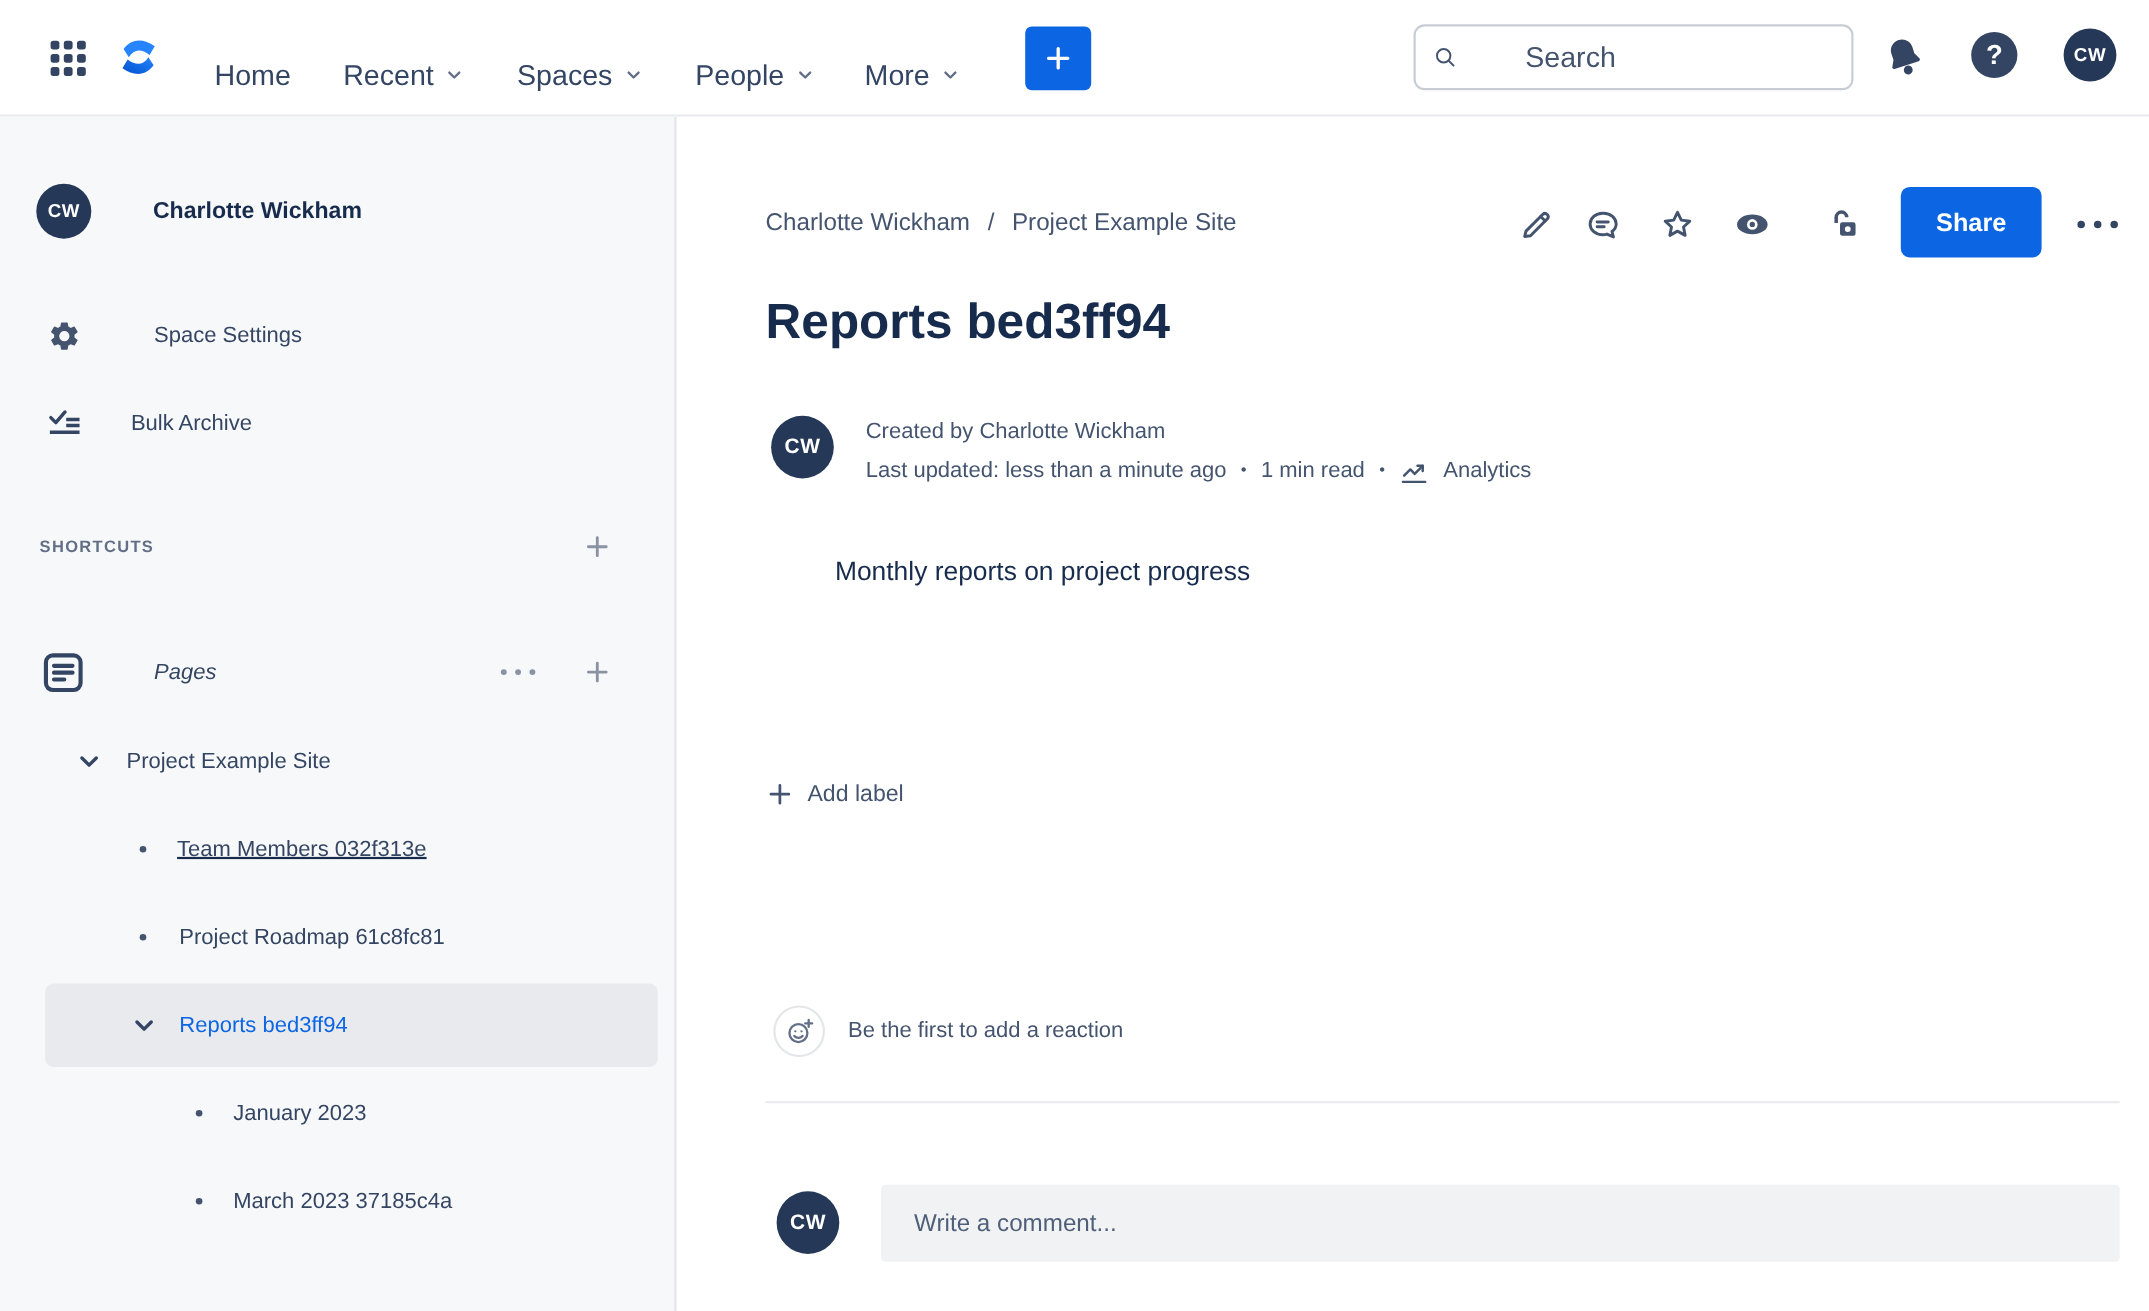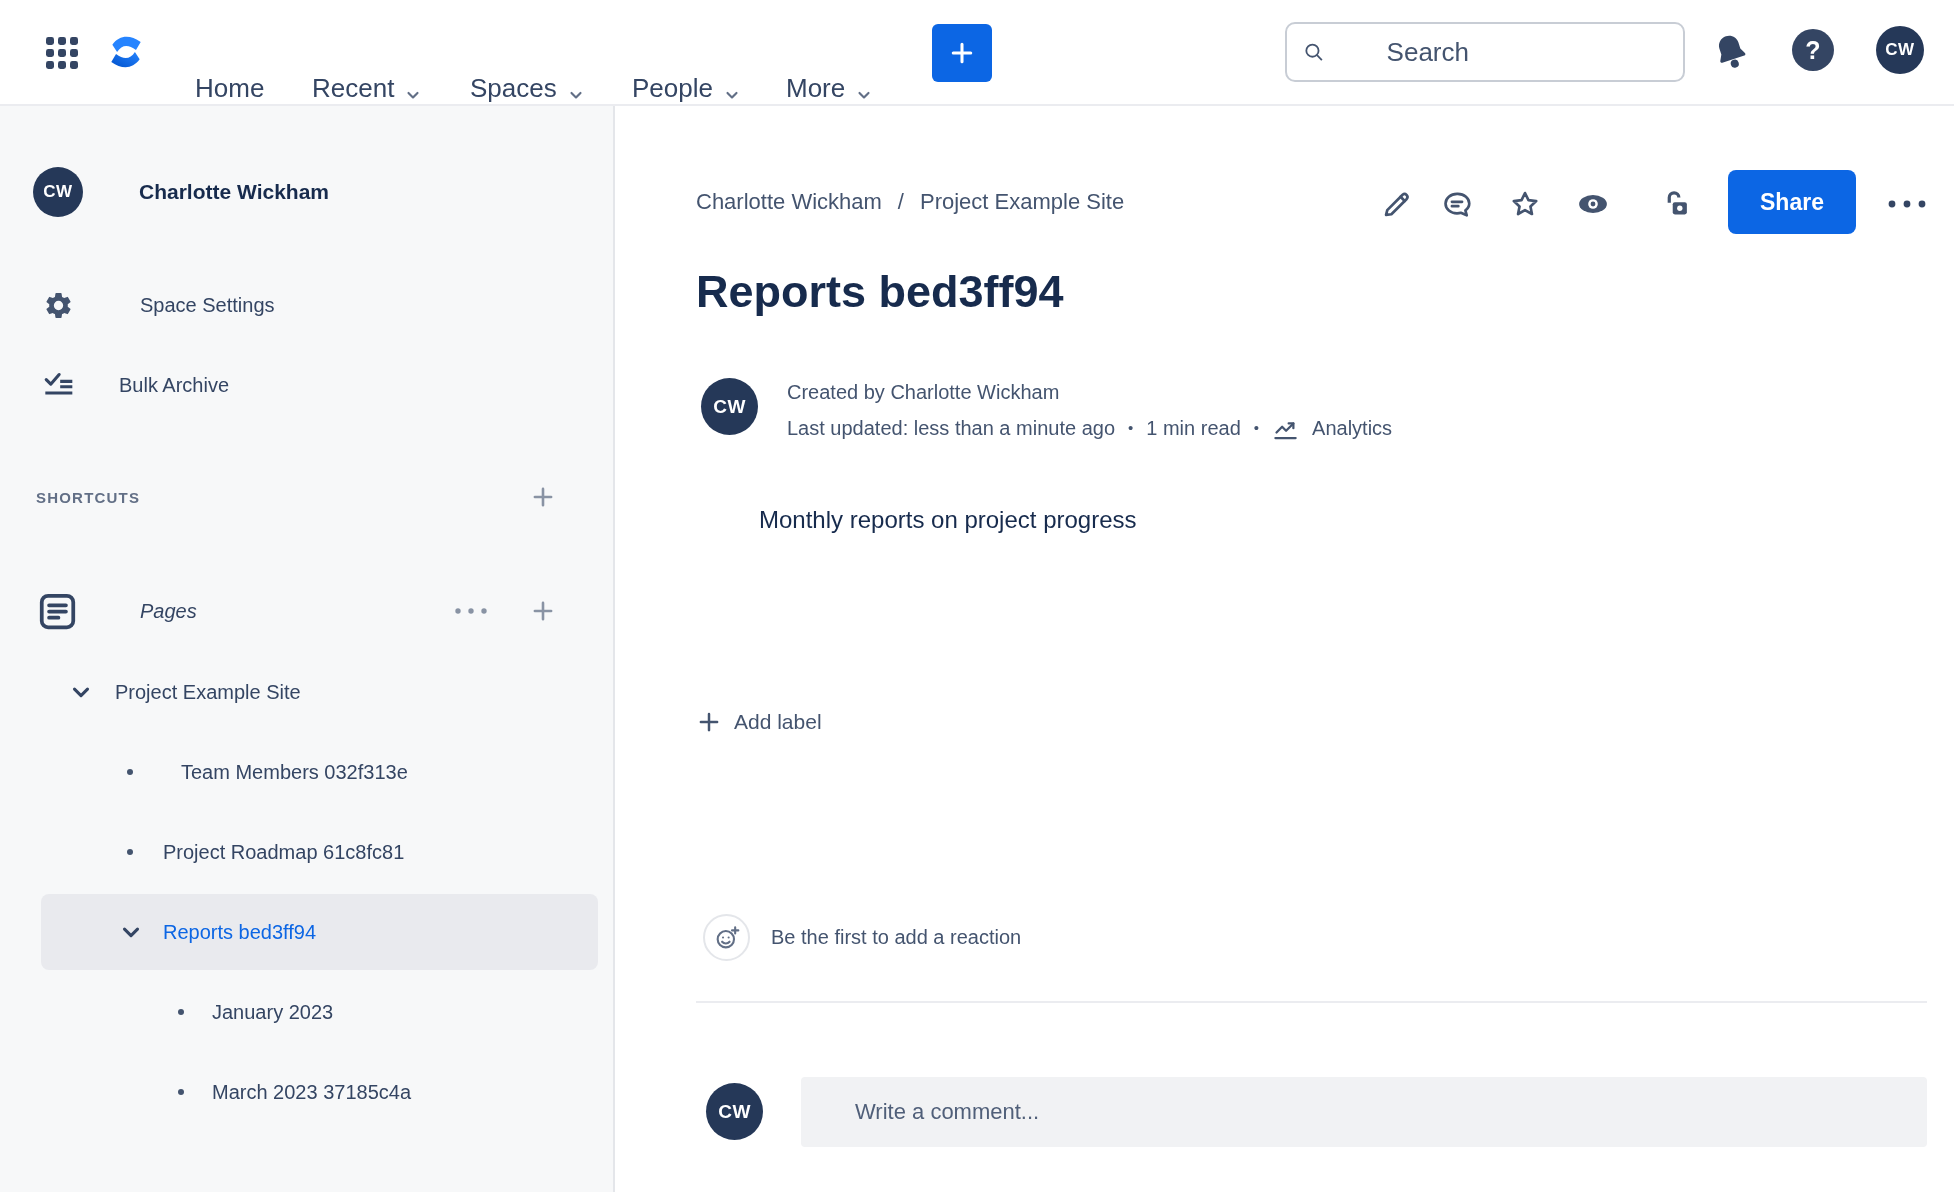--- a/index.html
+++ b/index.html
@@ -7,21 +7,21 @@
   body {
     font-family:"Liberation Sans", sans-serif;
     background:#ffffff; color:#172B4D;
     position:relative; overflow:hidden;
   }
   .abs { position:absolute; }
 
   
   .topnav { position:absolute; left:0; top:0; width:1954px; height:106px;
             background:#fff; border-bottom:2px solid #EBECF0; z-index:5; }
-  .navitem { position:absolute; top:0; height:104px; display:flex; align-items:flex-end;
+  .navitem { position:absolute; top:16px; height:104px; display:flex; align-items:center;
              gap:10px; font-size:26px; font-weight:500; color:#344563; cursor:pointer; }
   .iconbtn { display:flex; align-items:center; justify-content:center; cursor:pointer; }
   .create-btn { position:absolute; left:932px; top:24px; width:60px; height:58px;
                 background:#0C66E4; border:none; border-radius:6px;
                 display:flex; align-items:center; justify-content:center; cursor:pointer; }
   .searchbox { position:absolute; left:1285px; top:22px; width:400px; height:60px;
                border:2px solid #C8CDD5; border-radius:10px; background:#fff;
                display:flex; align-items:center; padding:0 16px; gap:14px; }
   .searchbox input { border:none; outline:none; font-size:26px; color:#344563;
                      width:100%; font-family:"Liberation Sans",sans-serif; background:transparent;margin-left:48px; }
@@ -69,21 +69,21 @@
   .reaction-circle { position:absolute; left:86px; top:808px; width:47px; height:47px;
                      border:2px solid #E4E6EA; border-radius:50%; background:#fff;
                      display:flex; align-items:center; justify-content:center; cursor:pointer; }
   .reaction-text { position:absolute; left:154px; top:808px; height:47px; display:flex;
                    align-items:center; font-size:20px; color:#44546F; }
   .divider { position:absolute; left:79px; top:895px; width:1231px; height:2px; background:#EBECF0; }
   .comment-avatar { position:absolute; left:89px; top:977px; width:57px; height:57px; font-size:19px; }
   .comment-box { position:absolute; left:184px; top:971px; width:1126px; height:70px;
                  background:#F1F2F4; border-radius:4px; display:flex; align-items:center; }
   .comment-box input { border:none; outline:none; background:transparent; width:100%;
-                       padding:0 30px; font-size:22px; color:#344563; font-family:"Liberation Sans",sans-serif;margin-left:24px; }
+                       padding:0 30px; font-size:22px; color:#344563; font-family:"Liberation Sans",sans-serif; }
   .comment-box input::placeholder { color:#505F79; opacity:1; }
 </style>
 </head>
 <body>
 
 <header class="topnav">
   <div class="iconbtn abs" style="left:42px; top:33px; width:40px; height:40px;">
     <svg width="34" height="34" viewBox="0 0 34 34">
       <g fill="#344563">
         <rect x="1" y="1" width="8" height="8" rx="2.4"></rect>
@@ -223,21 +223,21 @@
       </svg>
   </div>
 
   <div class="srow" style="left:68px; top:564px; height:44px; gap:21px;">
     <svg width="26" height="26" viewBox="0 0 22 22" fill="none" stroke="#344563" stroke-width="2.6" stroke-linecap="round" stroke-linejoin="round">
         <polyline points="5.5,8.5 11,14 16.5,8.5"></polyline>
       </svg>
     <span class="tree-label">Project Example Site</span>
   </div>
 
-  <div class="srow" style="left:127px; top:644px; height:44px; gap:48px;">
+  <div class="srow" style="left:127px; top:644px; height:44px; gap:28px;text-decoration:underline;">
     <span class="bullet"></span>
     <span class="tree-label">Team Members 032f313e</span>
   </div>
 
   <div class="srow" style="left:127px; top:724px; height:44px; gap:30px;">
     <span class="bullet"></span>
     <span class="tree-label">Project Roadmap 61c8fc81</span>
   </div>
 
   <div class="sel-row">

